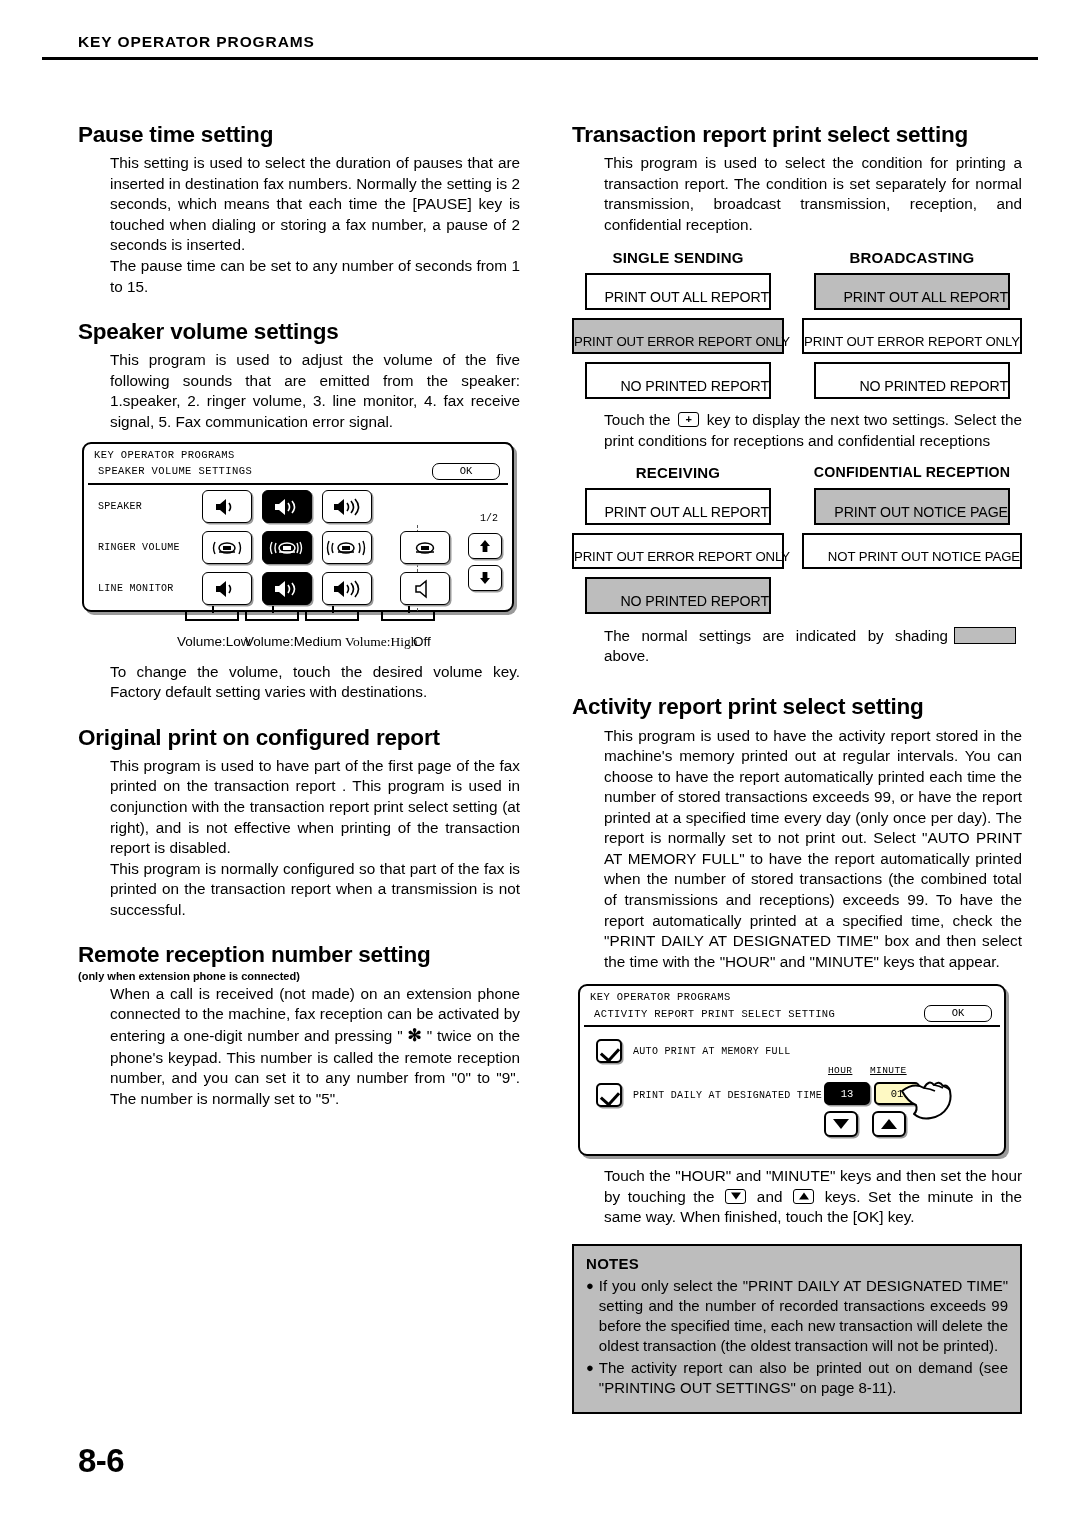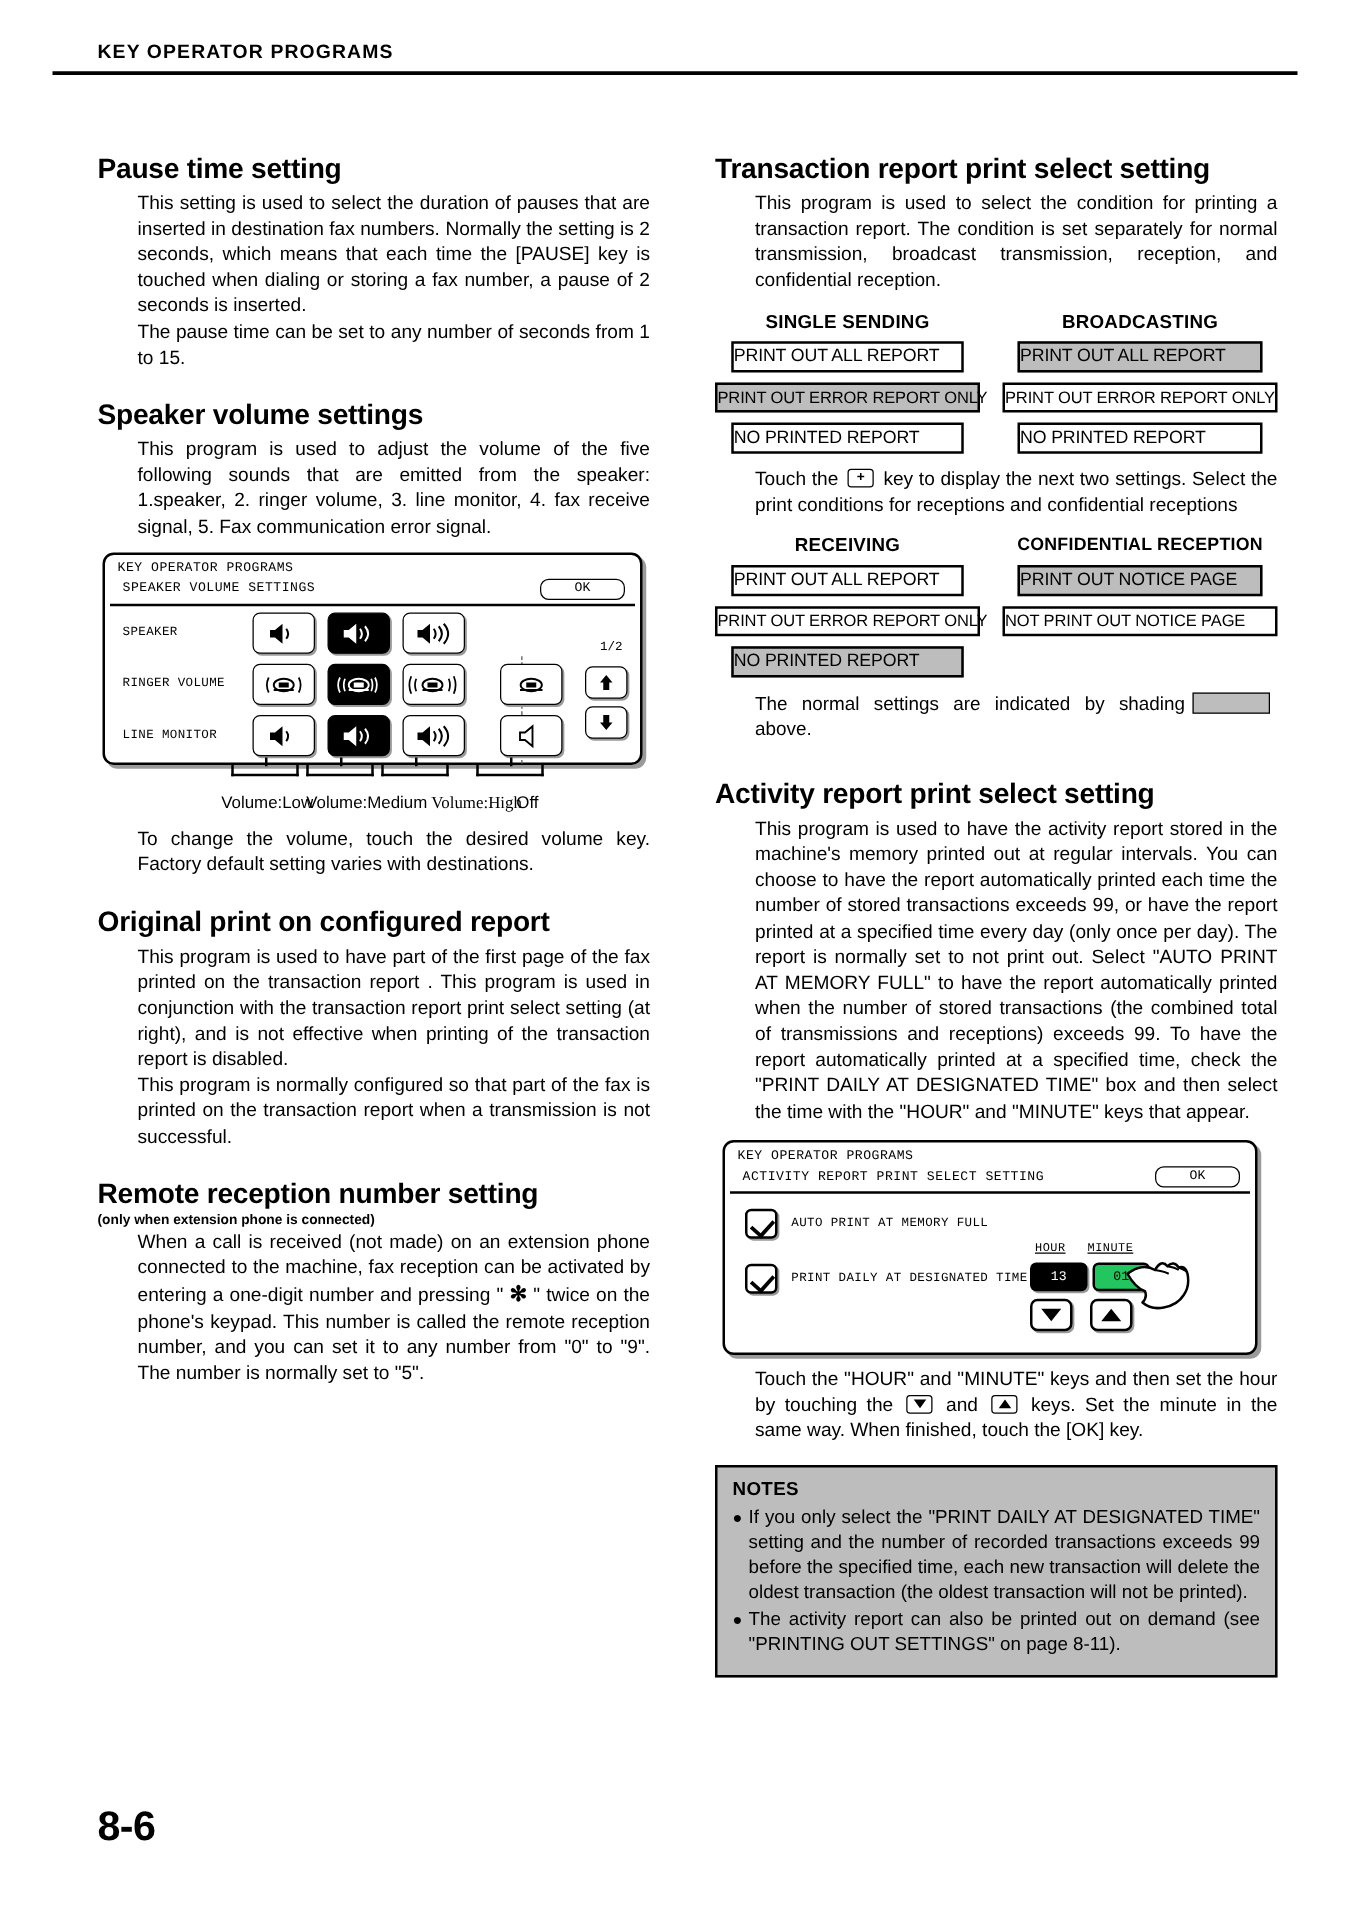--- a/index.html
+++ b/index.html
@@ -129,22 +129,22 @@
   }
   .rep-head.a { width:212px; }
   .rep-head.spacer { width:18px; }
   .rep-head.b { width:220px; }
   .rep-grid { display:flex; margin-top:7px; }
   .rep-colA { width:212px; }
   .rep-colSpacer { width:18px; }
   .rep-colB { width:220px; }
   .opt {
     border:2px solid #000; background:#fff;
-    text-align:left; font-size:14.2px;
-    padding:2px 0 3px; margin-bottom:8px;
+    text-align:right; font-size:14.2px;
+    padding:14px 0 3px; margin-bottom:8px;
     white-space:nowrap; letter-spacing:-0.1px;
   }
   .opt.shaded { background:#bdbdbd; }
   .opt.wide   { font-size:13.2px; }
   .opt.narrow { width:186px; margin-left:auto; margin-right:auto; }
   .opt.narrowB{ width:196px; margin-left:auto; margin-right:auto; }
   .opt.fullA  { width:212px; }
   .opt.fullB  { width:220px; }
 
   .note-line { font-size:15.1px; line-height:1.35; margin:4px 0 0 32px; text-align:justify; }
@@ -187,21 +187,21 @@
   }
   .tm-head {
     position:absolute; font-family:"Liberation Mono", monospace;
     font-size:9.5px; letter-spacing:0.4px;text-decoration:underline;
   }
   .tm-val {
     position:absolute; width:46px; height:23px;
     border:2px solid #000; border-radius:5px;
     font-family:"Liberation Mono", monospace; font-size:10.5px;
     display:flex; align-items:center; justify-content:center;
-    background:#22c55e; box-shadow:1.5px 1.5px 0 #9a9a9a;
+    background:#fef9c3; box-shadow:1.5px 1.5px 0 #9a9a9a;
   }
   .tm-val.sel { background:#000; color:#fff; }
   .act-arr {
     position:absolute; width:34px; height:26px;
     border:2px solid #000; border-radius:6px; background:#fff;
     display:flex; align-items:center; justify-content:center;
     box-shadow:1.5px 1.5px 0 #9a9a9a;
   }
   .tri-down { width:0;height:0;border-left:8px solid transparent;border-right:8px solid transparent;border-top:10px solid #000; }
   .tri-up   { width:0;height:0;border-left:8px solid transparent;border-right:8px solid transparent;border-bottom:10px solid #000; }

